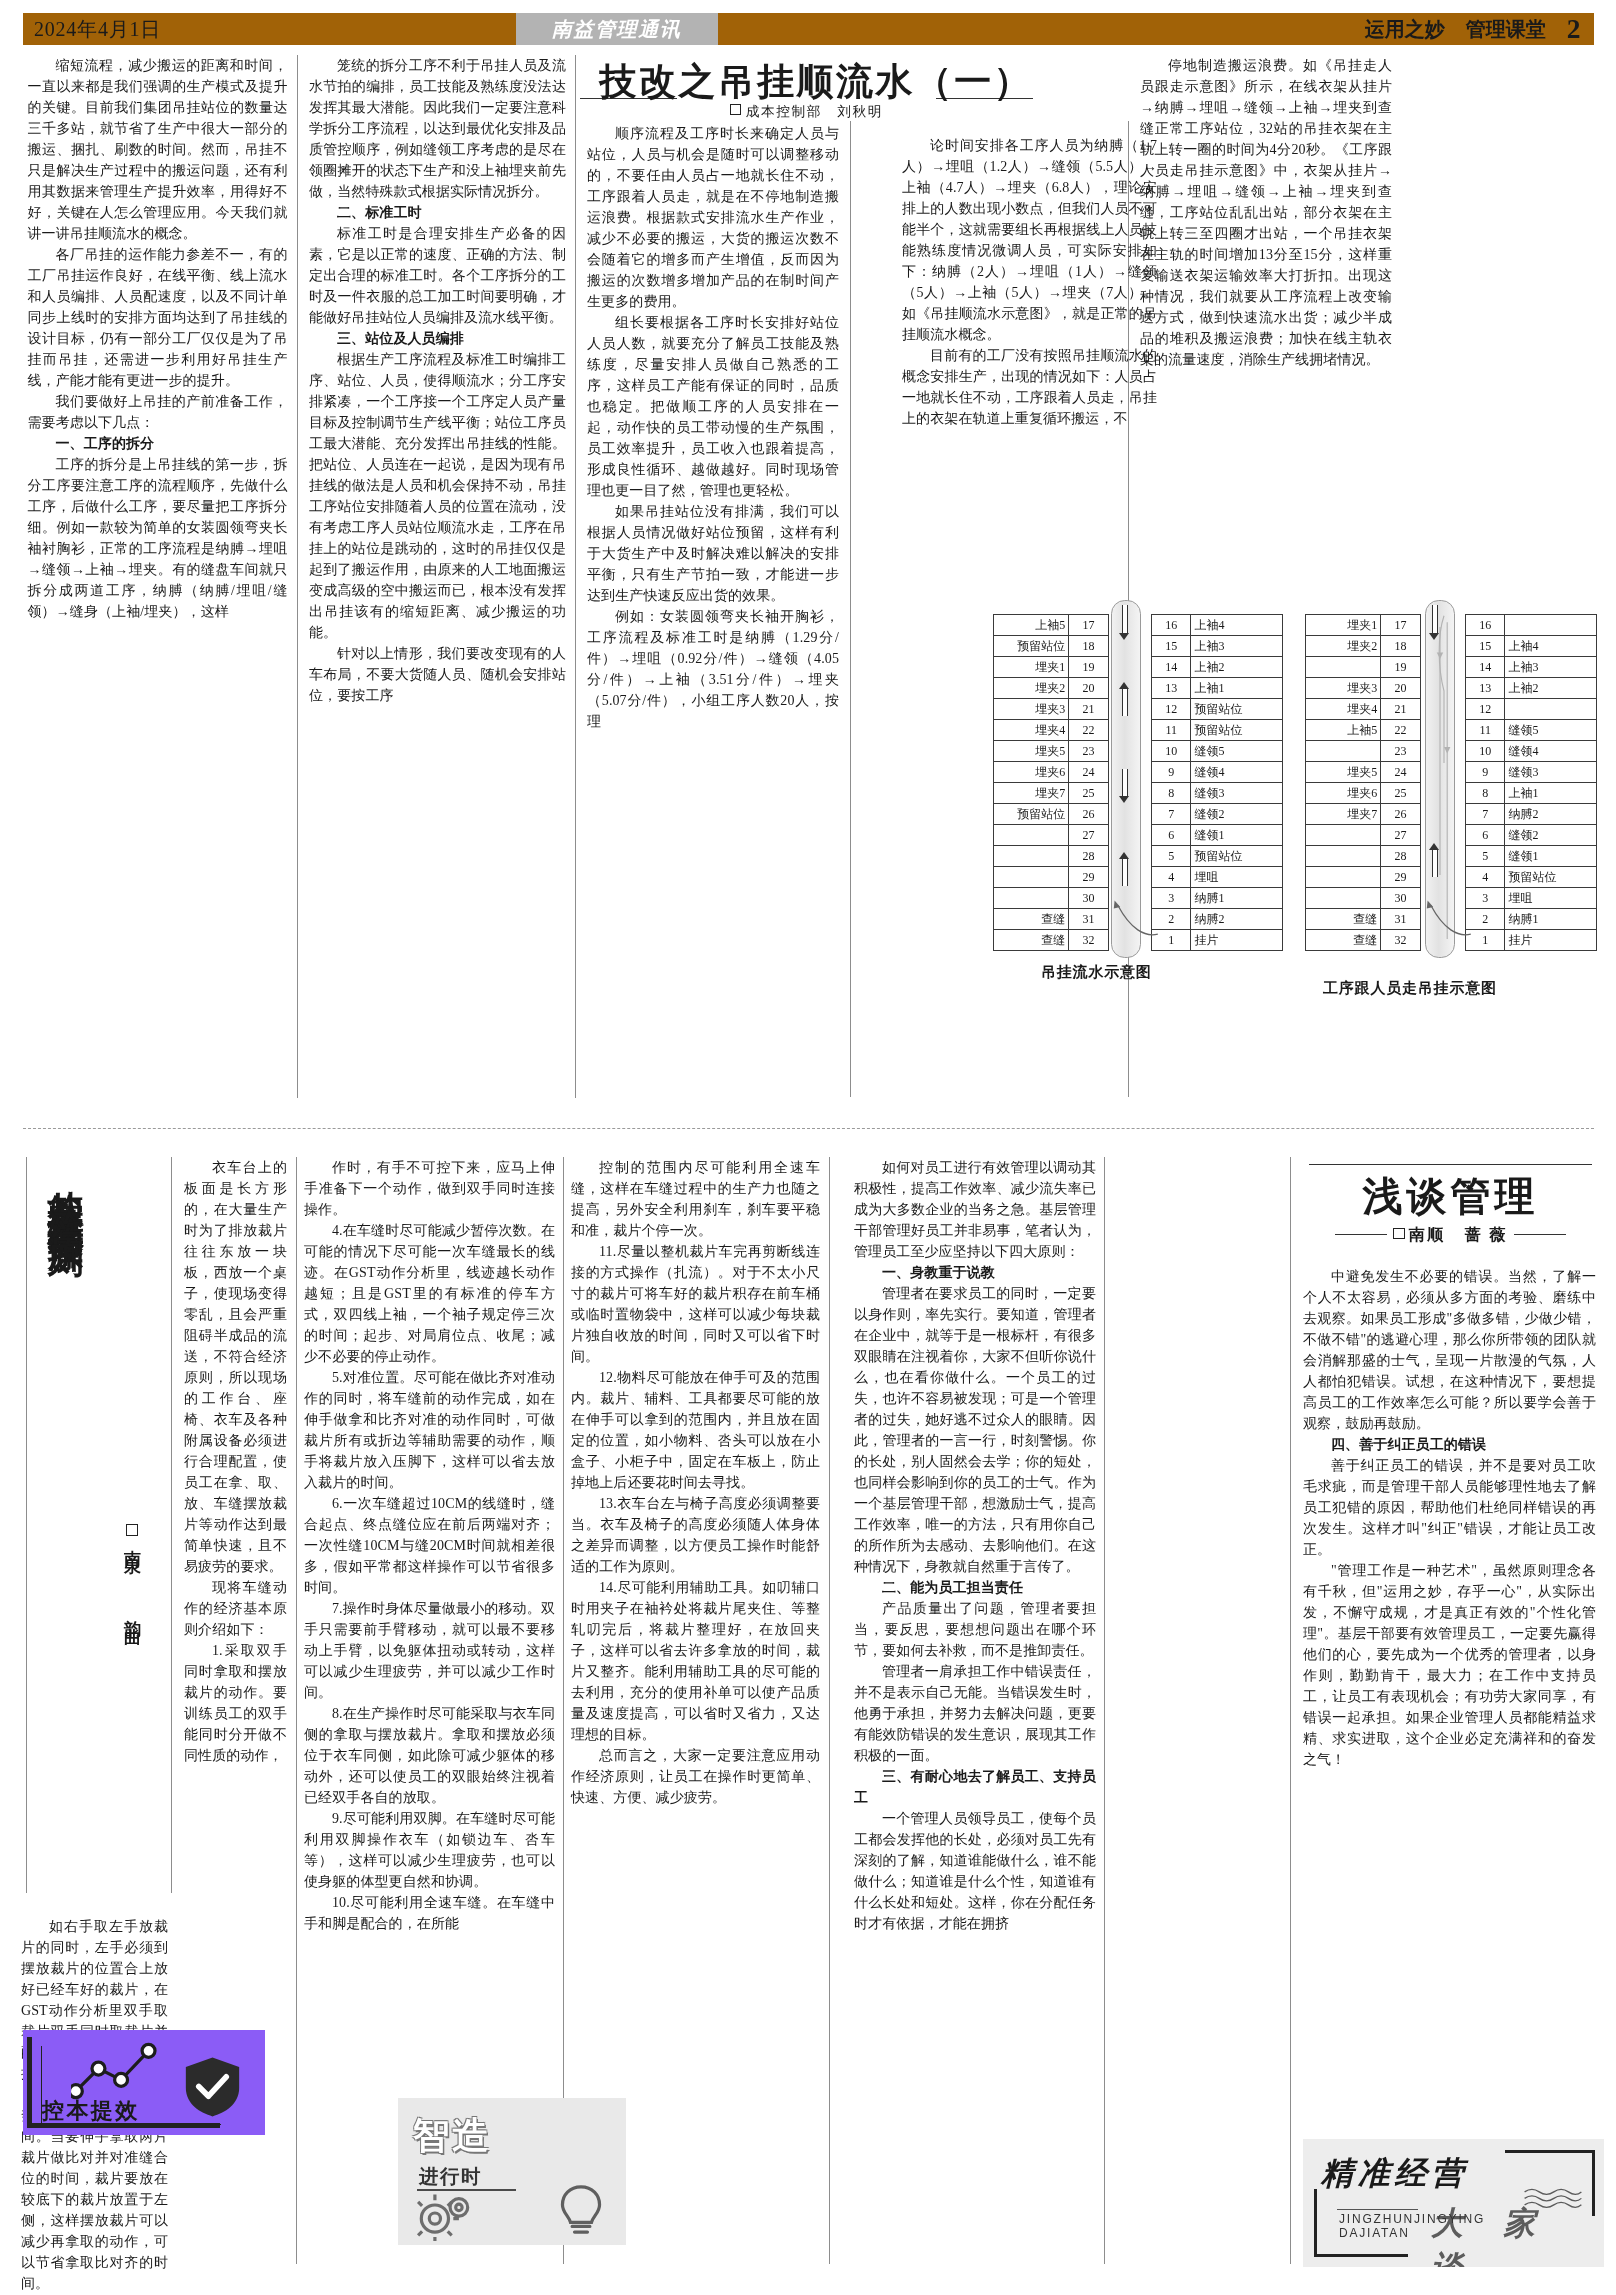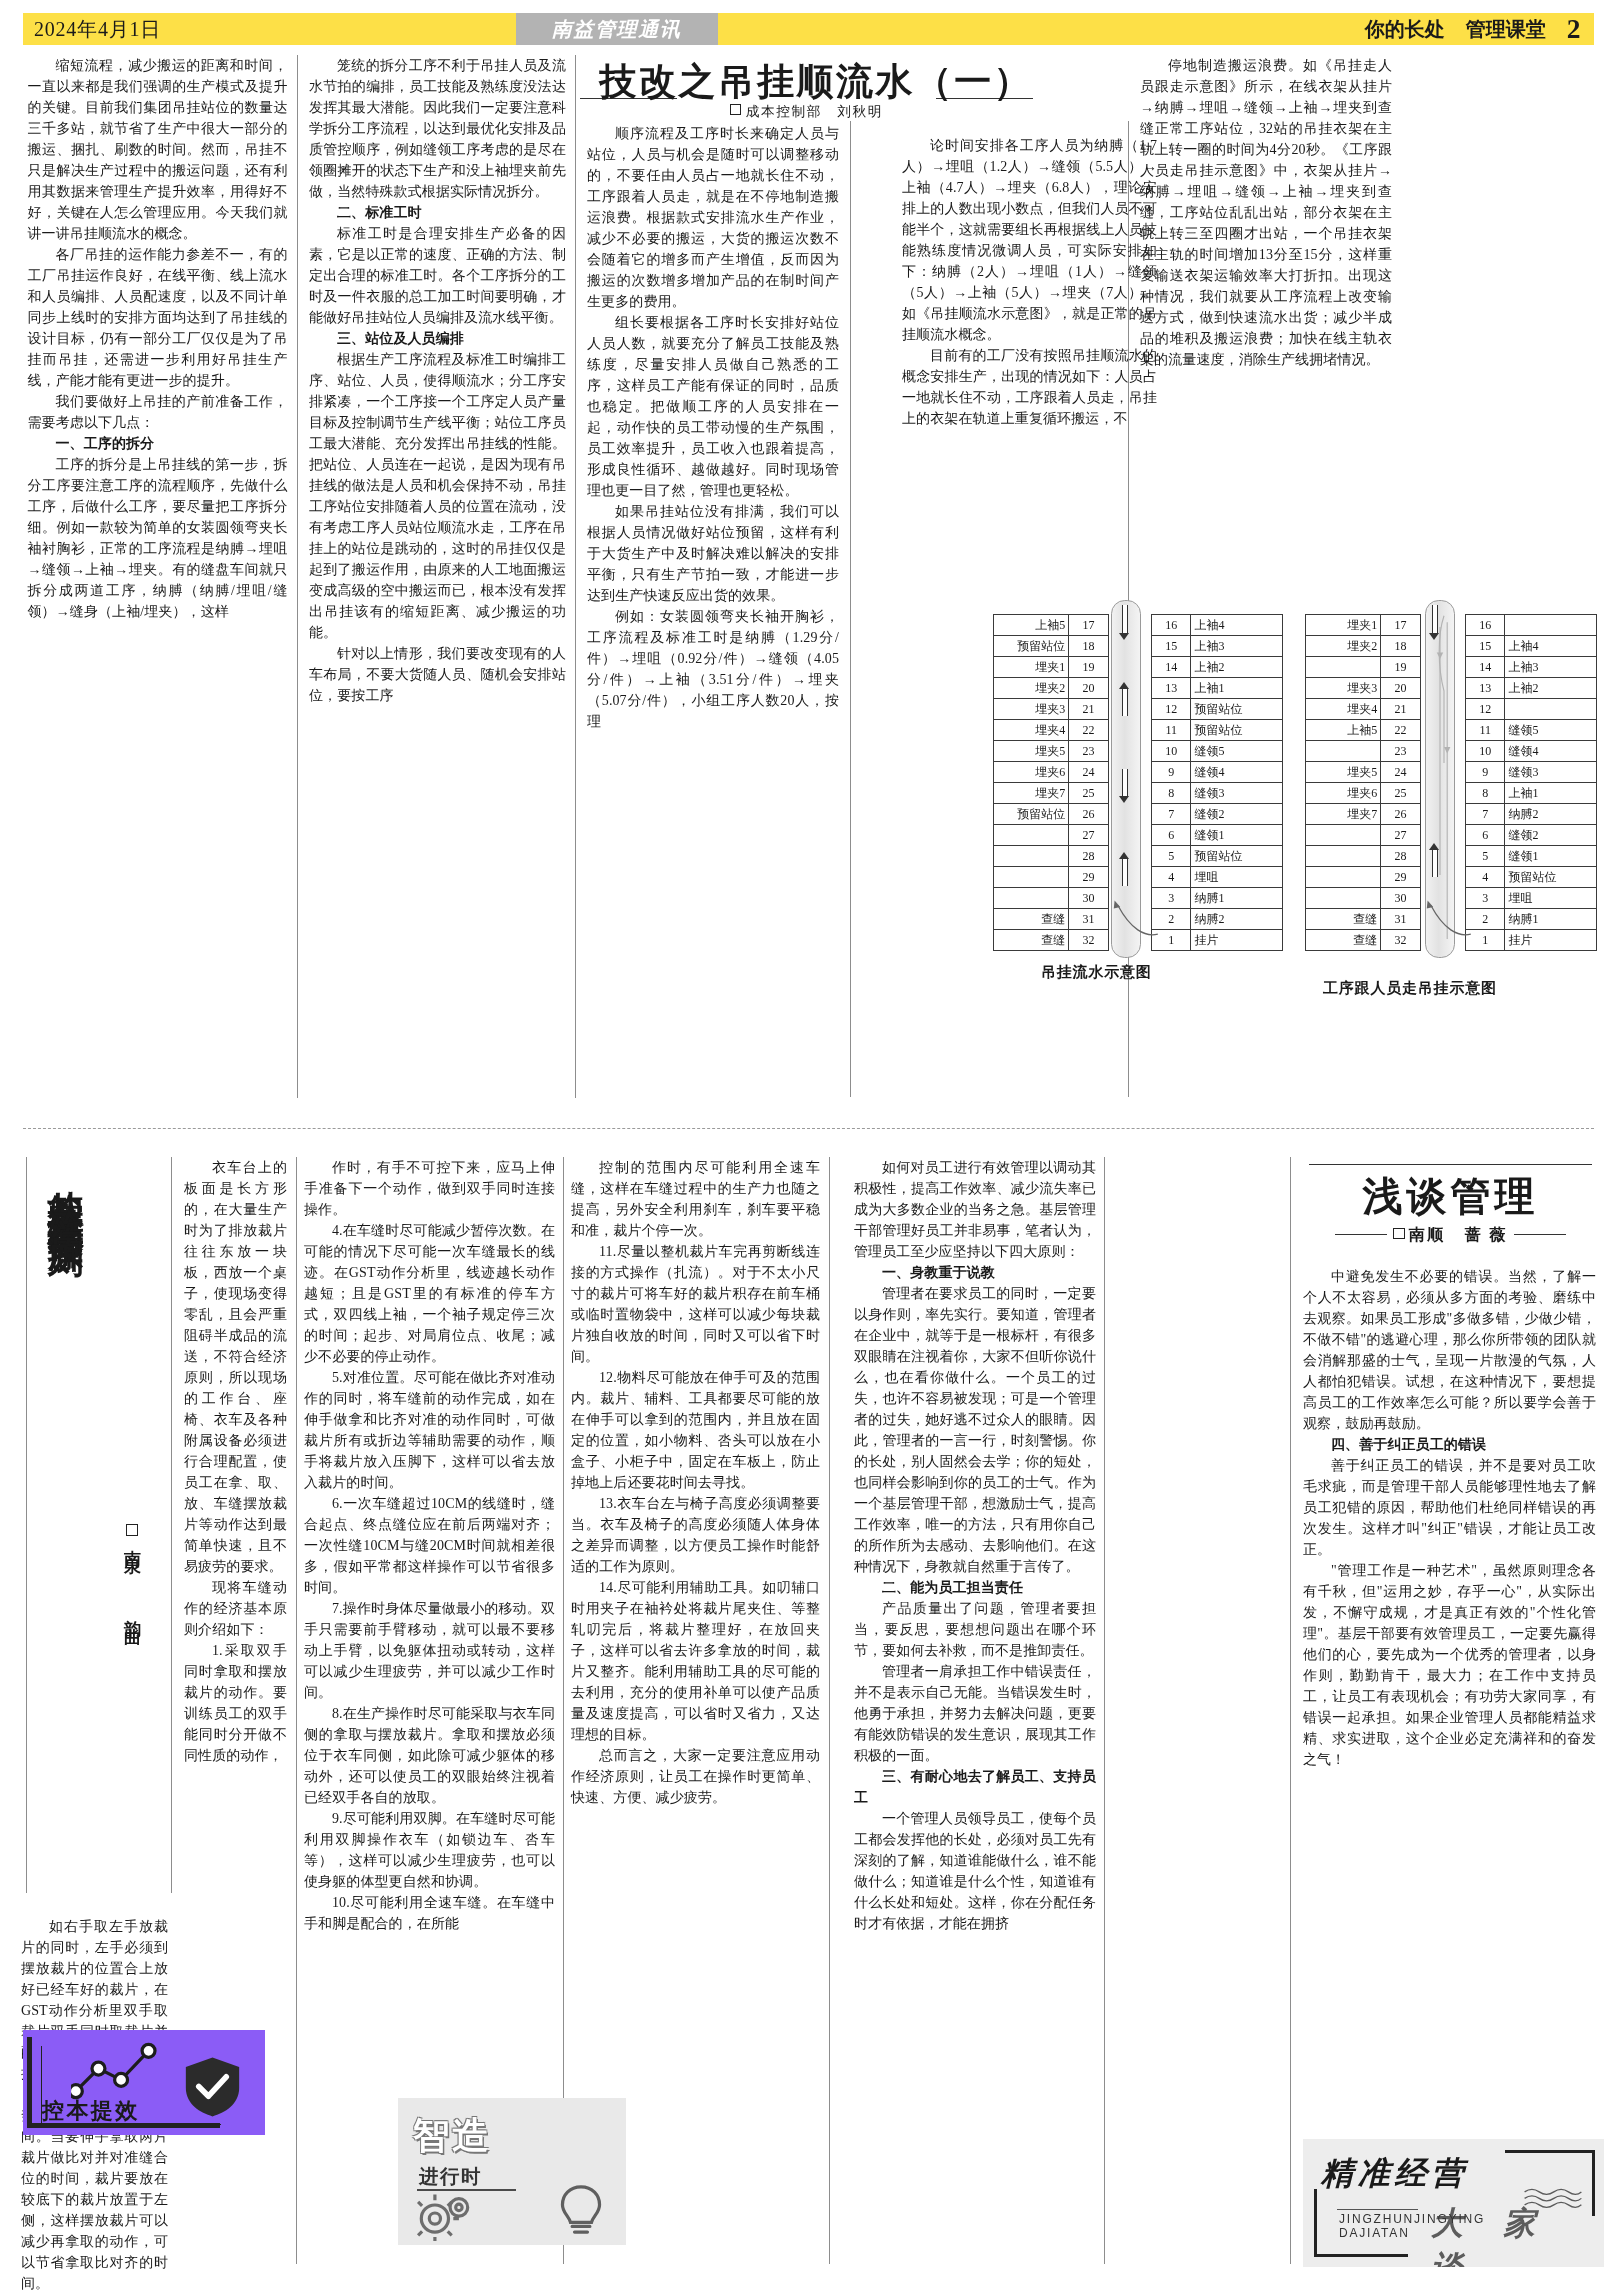--- a/index.html
+++ b/index.html
@@ -8,21 +8,21 @@
     font-family:"Liberation Serif","DejaVu Serif",serif;
     color:#1a1a1a;
     position:relative;
     overflow:hidden;
   }
   .page{position:relative;width:1617px;height:2295px;background:#fff;}
 
   
   .masthead{
     position:absolute;left:22.6px;top:13px;width:1571px;height:32px;
-    background:#fde047;display:flex;align-items:center;
+    background:#a16207;display:flex;align-items:center;
   }
   .mh-date{font-size:20px;letter-spacing:0.8px;padding-left:11.3px;white-space:nowrap;}
   .mh-logo{
     position:absolute;left:493px;top:0;width:202px;height:32px;background:#b3b3b3;
     display:flex;align-items:center;justify-content:center;
   }
   .mh-logo span{
     font-family:"DejaVu Serif",serif;font-size:20px;color:#fff;font-weight:bold;
     font-style:italic;letter-spacing:1.6px;
   }
@@ -141,21 +141,21 @@
 <body>
 
 <div class="page">
 
   <div class="masthead">
     <div class="mh-date">2024年4月1日</div>
     <div class="mh-logo">
       <span>南益管理通讯</span>
     </div>
     <div class="mh-right">
-      <div class="mh-sec">你的长处</div>
+      <div class="mh-sec">运用之妙</div>
       <div class="mh-sec">管理课堂</div>
       <div class="mh-page">2</div>
     </div>
   </div>
 
   <div class="lead-rule" style="left:580px;width:97px;"></div>
   <div class="lead-rule" style="left:936px;width:97px;"></div>
   <div class="lead-title">技改之吊挂顺流水（一）</div>
   <div class="lead-byline">
     <span class="sq"></span><span>成本控制部</span>&nbsp;&nbsp;&nbsp;<span>刘秋明</span>

